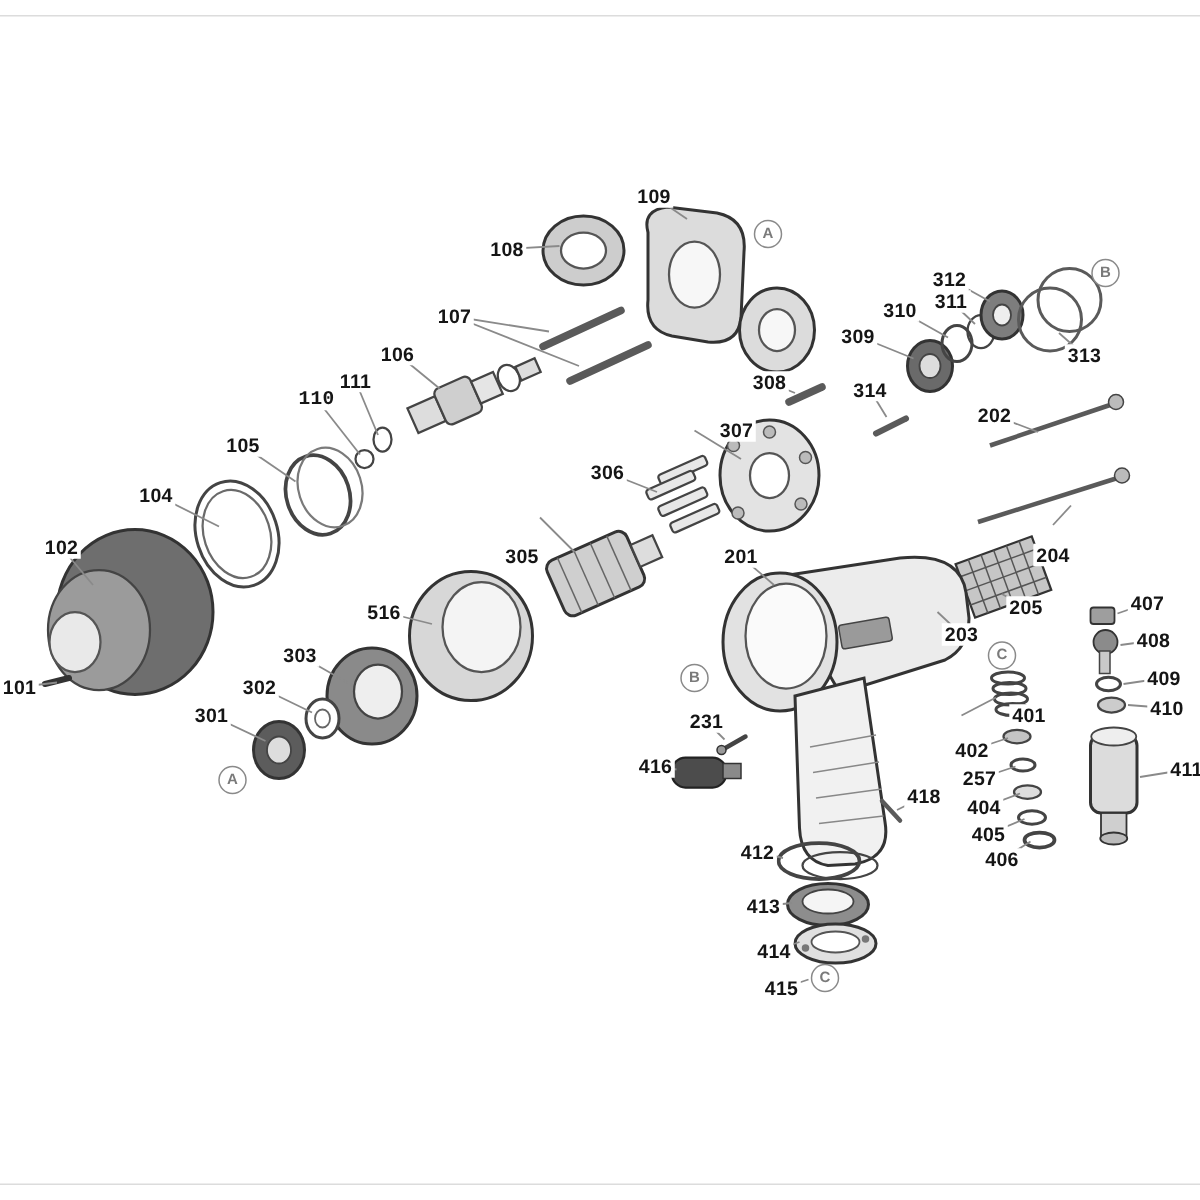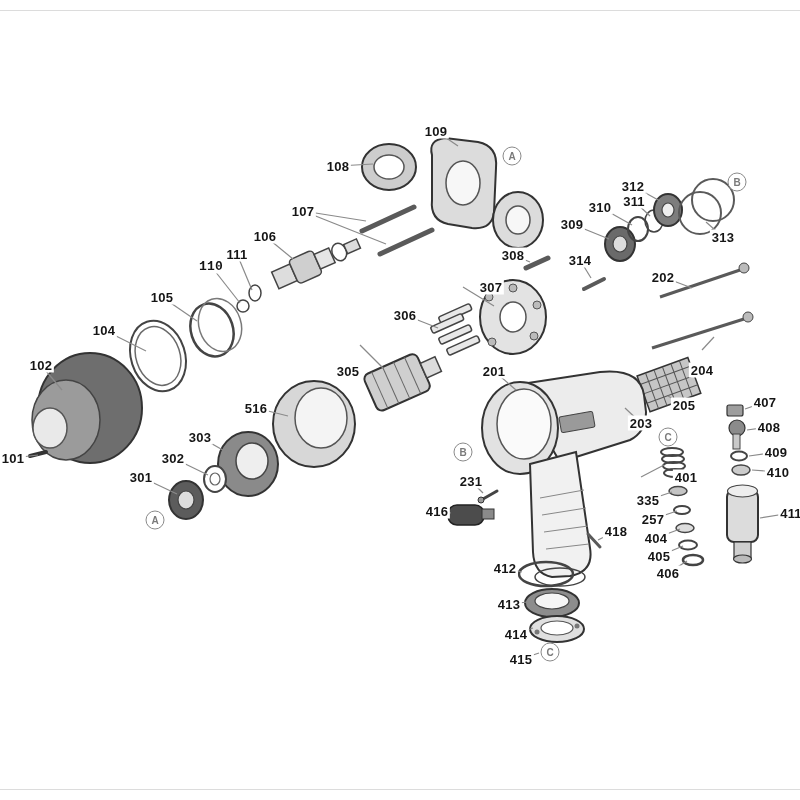--- a/index.html
+++ b/index.html
@@ -336,21 +336,21 @@
       <div class="part-label" style="left: 405px; top: 315px;">306</div>
       <div class="part-label" style="left: 463px; top: 287px; margin-left: 28px;">307</div>
       <div class="part-label" style="left: 513px; top: 255px;">308</div>
       <div class="part-label" style="left: 572px; top: 224px;">309</div>
       <div class="part-label" style="left: 600px; top: 207px;">310</div>
       <div class="part-label" style="left: 634px; top: 201px;">311</div>
       <div class="part-label" style="left: 633px; top: 186px;">312</div>
       <div class="part-label" style="left: 723px; top: 237px;">313</div>
       <div class="part-label" style="left: 580px; top: 260px;">314</div>
       <div class="part-label" style="left: 641px; top: 477px; margin-left: 45px;">401</div>
-      <div class="part-label" style="left: 648px; top: 500px;">335</div>
+      <div class="part-label" style="left: 648px; top: 500px;">402</div>
       <div class="part-label" style="left: 653px; top: 519px;">257</div>
       <div class="part-label" style="left: 656px; top: 538px;">404</div>
       <div class="part-label" style="left: 659px; top: 556px;">405</div>
       <div class="part-label" style="left: 668px; top: 573px;">406</div>
       <div class="part-label" style="left: 765px; top: 402px;">407</div>
       <div class="part-label" style="left: 769px; top: 427px;">408</div>
       <div class="part-label" style="left: 776px; top: 452px;">409</div>
       <div class="part-label" style="left: 778px; top: 472px;">410</div>
       <div class="part-label" style="left: 791px; top: 513px;">411</div>
       <div class="part-label" style="left: 505px; top: 568px;">412</div>

